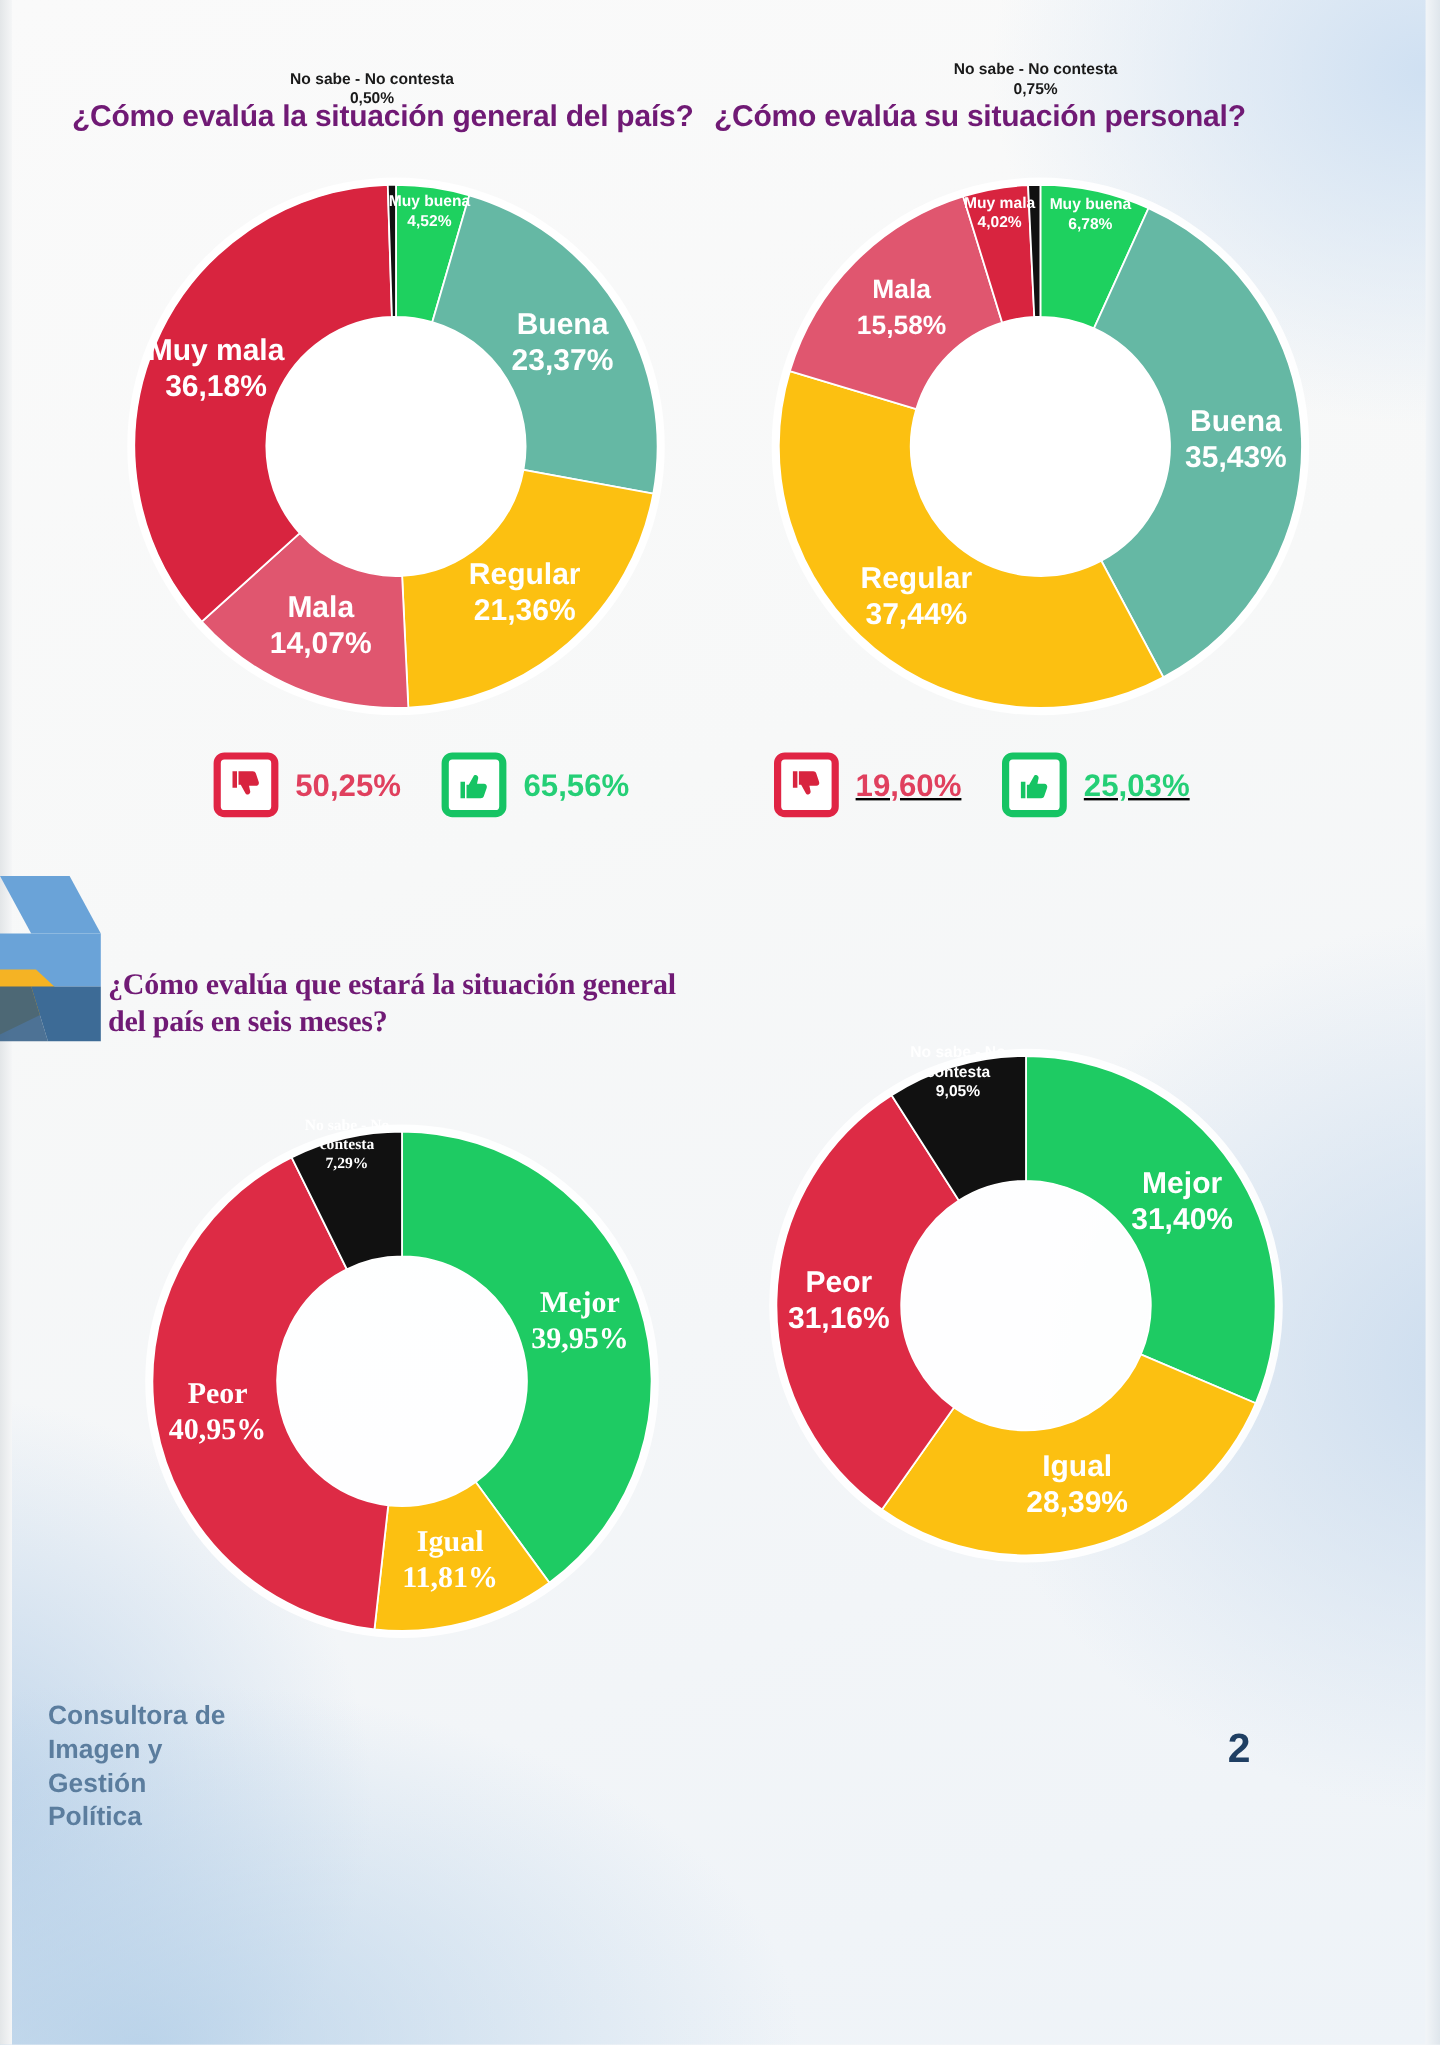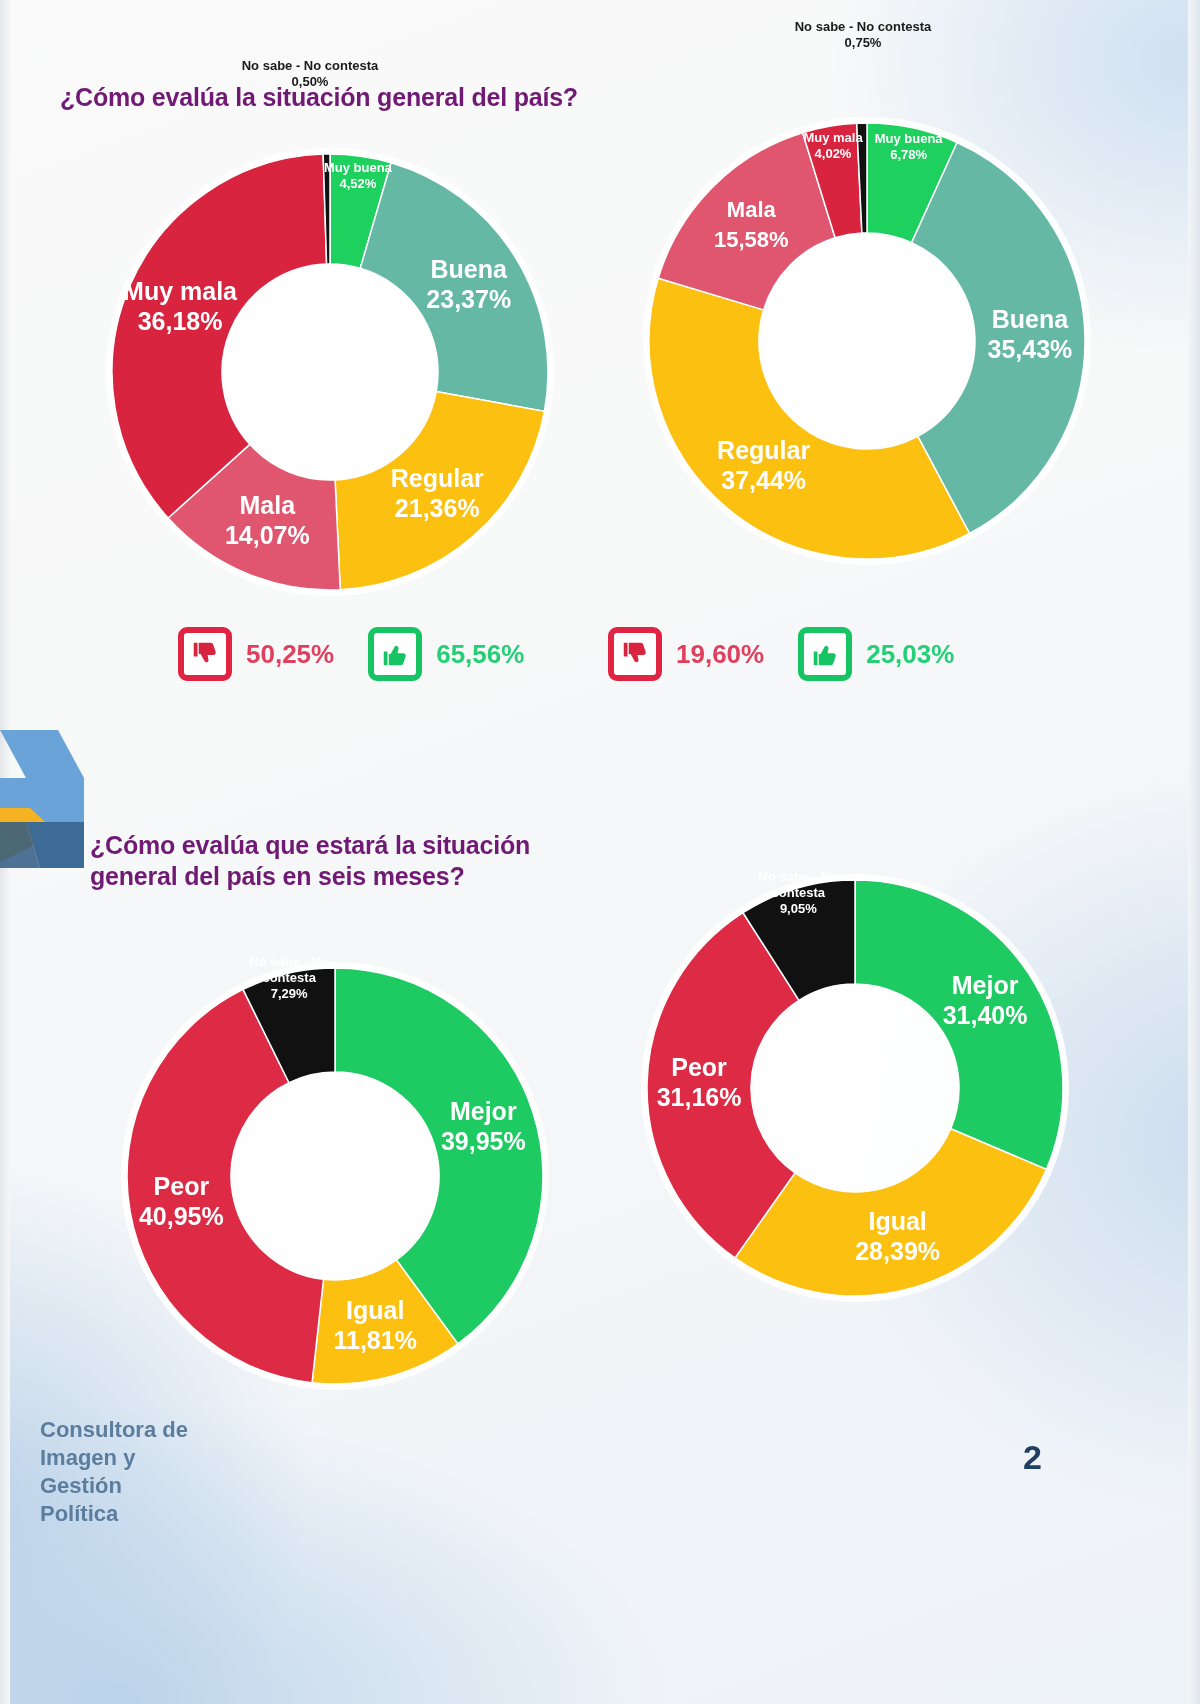--- a/index.html
+++ b/index.html
@@ -151,61 +151,62 @@
         <svg width="30" height="30" viewBox="0 0 24 24" fill="#16c464">
           <path d="M3 10h3v11H3z"></path>
           <path d="M7 21h9.5c1 0 1.8-.6 2.1-1.5l1.9-5.6c.4-1.3-.5-2.6-1.9-2.6H14l.8-3.6c.2-1-.5-2-1.5-2.2-.7-.1-1.4.2-1.7.9L8.5 12H7z"></path>
         </svg>
       </span>
       <span class="thumb-pct up">65,56%</span>
     </div>
   </div>
 
   <div class="panel" style="left:595px; top:82px; width:545px;">
+    <div class="panel-title">¿Cómo evalúa su situación personal?</div>
     <div class="donut-wrap" style="margin-top:24px; height:470px;">
       <svg width="545" height="470" viewBox="0 0 545 470" id="svg-chart-2">
           <circle cx="272" cy="235" r="224" fill="#ffffff" opacity="0.9"></circle>
           <path d="M272,17 A218,218 0 0 1 362.08448470680764,36.48353817602697 L316.6290107721799,136.6523950596831 A108,108 0 0 0 272,127 Z" fill="#1ed15f" stroke="#ffffff" stroke-width="1.5"></path>
           <path d="M362.08448470680764,36.48353817602697 A218,218 0 0 1 374.4925865008113,427.4039233289532 L322.77614377104413,330.31937486021536 A108,108 0 0 0 316.6290107721799,136.6523950596831 Z" fill="#65b8a4" stroke="#ffffff" stroke-width="1.5"></path>
           <path d="M374.4925865008113,427.4039233289532 A218,218 0 0 1 63.23848118123837,172.20964834878023 L168.5768622365768,203.8928533104049 A108,108 0 0 0 322.77614377104413,330.31937486021536 Z" fill="#fcc011" stroke="#ffffff" stroke-width="1.5"></path>
           <path d="M63.23848118123837,172.20964834878023 A218,218 0 0 1 207.63742326646994,26.71783869898877 L240.1139528109117,131.81434210775592 A108,108 0 0 0 168.5768622365768,203.8928533104049 Z" fill="#e0566f" stroke="#ffffff" stroke-width="1.5"></path>
           <path d="M207.63742326646994,26.71783869898877 A218,218 0 0 1 261.73079374529794,17.242007258290528 L266.9125033233586,127.11989350410724 A108,108 0 0 0 240.1139528109117,131.81434210775592 Z" fill="#d8243f" stroke="#ffffff" stroke-width="1.5"></path>
           <path d="M261.73079374529794,17.242007258290528 A218,218 0 0 1 271.99999999999994,17 L272,127 A108,108 0 0 0 266.9125033233586,127.11989350410724 Z" fill="#111111" stroke="#ffffff" stroke-width="1.5"></path>
           <text x="313.6444273911556" y="34.45197568590123" class="seg-label lbl-sm"><tspan x="313.6444273911556" dy="0">Muy buena</tspan><tspan x="313.6444273911556" dy="16">6,78%</tspan></text>
           <text x="434.91795281897987" y="214.8288638315503" class="seg-label lbl-lg"><tspan x="434.91795281897987" dy="0">Buena</tspan><tspan x="434.91795281897987" dy="30">35,43%</tspan></text>
           <text x="168.65328259348024" y="346.0494188852013" class="seg-label lbl-lg"><tspan x="168.65328259348024" dy="0">Regular</tspan><tspan x="168.65328259348024" dy="30">37,44%</tspan></text>
           <text x="156.30790078300794" y="105.17692662724244" class="seg-label lbl-md"><tspan x="156.30790078300794" dy="0">Mala</tspan><tspan x="156.30790078300794" dy="30">15,58%</tspan></text>
           <text x="238.00803833710756" y="32.95478222252305" class="seg-label lbl-sm"><tspan x="238.00803833710756" dy="0">Muy mala</tspan><tspan x="238.00803833710756" dy="16">4,02%</tspan></text>
           <text x="268" y="-78" class="outside-label"><tspan x="268" dy="0">No sabe - No contesta</tspan><tspan x="268" dy="16">0,75%</tspan></text>
         </svg>
     </div>
   </div>
 
-  <div class="thumbs-row" style="left:608px; top:627px;">
+  <div class="thumbs-row" style="left:645px; top:627px;text-decoration:underline;">
     <div class="thumb-item">
       <span class="thumb-box">
         <svg width="30" height="30" viewBox="0 0 24 24" fill="#d8243f">
           <path d="M3 3h3v11H3z"></path>
           <path d="M7 3h9.5c1 0 1.8.6 2.1 1.5l1.9 5.6c.4 1.3-.5 2.6-1.9 2.6H14l.8 3.6c.2 1-.5 2-1.5 2.2-.7.1-1.4-.2-1.7-.9L8.5 12H7z"></path>
         </svg>
       </span>
       <span class="thumb-pct">19,60%</span>
     </div>
     <div class="thumb-item">
       <span class="thumb-box up">
         <svg width="30" height="30" viewBox="0 0 24 24" fill="#16c464">
           <path d="M3 10h3v11H3z"></path>
           <path d="M7 21h9.5c1 0 1.8-.6 2.1-1.5l1.9-5.6c.4-1.3-.5-2.6-1.9-2.6H14l.8-3.6c.2-1-.5-2-1.5-2.2-.7-.1-1.4.2-1.7.9L8.5 12H7z"></path>
         </svg>
       </span>
       <span class="thumb-pct up">25,03%</span>
     </div>
   </div>
 
-  <div class="panel" style="left:90px; top:830px; width:490px;">
+  <div class="panel" style="left:90px; top:805px; width:490px;font-family:Liberation Serif, serif;">
     <div class="panel-title">¿Cómo evalúa que estará la situación general del país en seis meses?</div>
     <div class="donut-wrap" style="margin-top:38px; height:490px;">
       <svg width="490" height="490" viewBox="0 0 490 490" id="svg-chart-3">
           <circle cx="245" cy="245" r="214" fill="#ffffff" opacity="0.9"></circle>
           <path d="M245,37 A208,208 0 0 1 367.7873814661093,412.89061603525124 L306.39369073305465,328.9453080176256 A104,104 0 0 0 245,141 Z" fill="#1ecb63" stroke="#ffffff" stroke-width="1.5"></path>
           <path d="M367.7873814661093,412.89061603525124 A208,208 0 0 1 222.04536679691057,451.7294967209847 L233.52268339845529,348.36474836049234 A104,104 0 0 0 306.39369073305465,328.9453080176256 Z" fill="#fcc011" stroke="#ffffff" stroke-width="1.5"></path>
           <path d="M222.04536679691057,451.7294967209847 A208,208 0 0 1 153.02348835996094,58.44083698051773 L199.01174417998047,151.72041849025885 A104,104 0 0 0 233.52268339845529,348.36474836049234 Z" fill="#dd2b45" stroke="#ffffff" stroke-width="1.5"></path>
           <path d="M153.02348835996094,58.44083698051773 A208,208 0 0 1 244.99999999999977,37 L244.9999999999999,141 A104,104 0 0 0 199.01174417998047,151.72041849025885 Z" fill="#111111" stroke="#ffffff" stroke-width="1.5"></path>
           <text x="393.28891070495524" y="181.56035753705646" class="seg-label lbl-lg"><tspan x="393.28891070495524" dy="0">Mejor</tspan><tspan x="393.28891070495524" dy="30">39,95%</tspan></text>
           <text x="285.17059841087394" y="380.7392550841097" class="seg-label lbl-lg"><tspan x="285.17059841087394" dy="0">Igual</tspan><tspan x="285.17059841087394" dy="30">11,81%</tspan></text>

